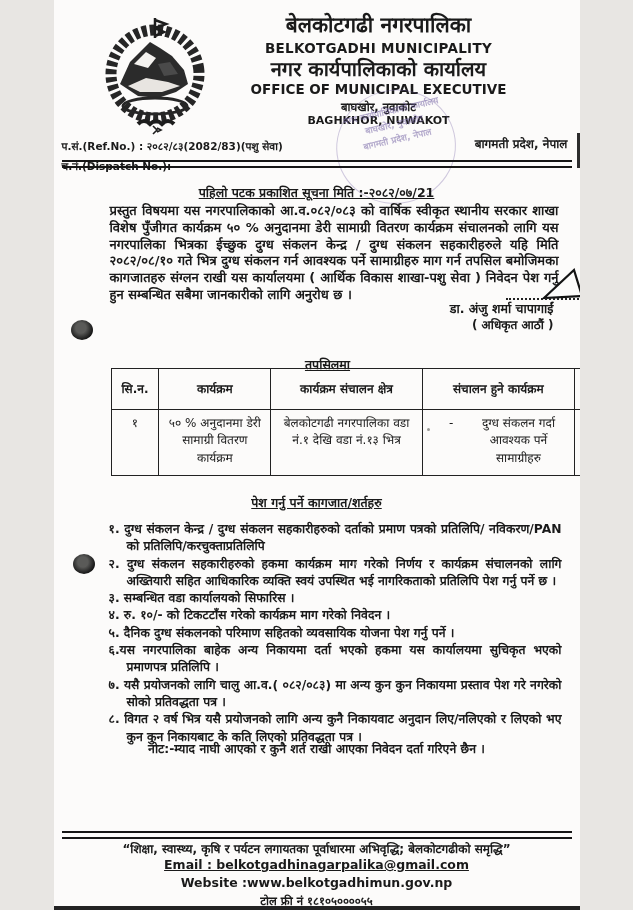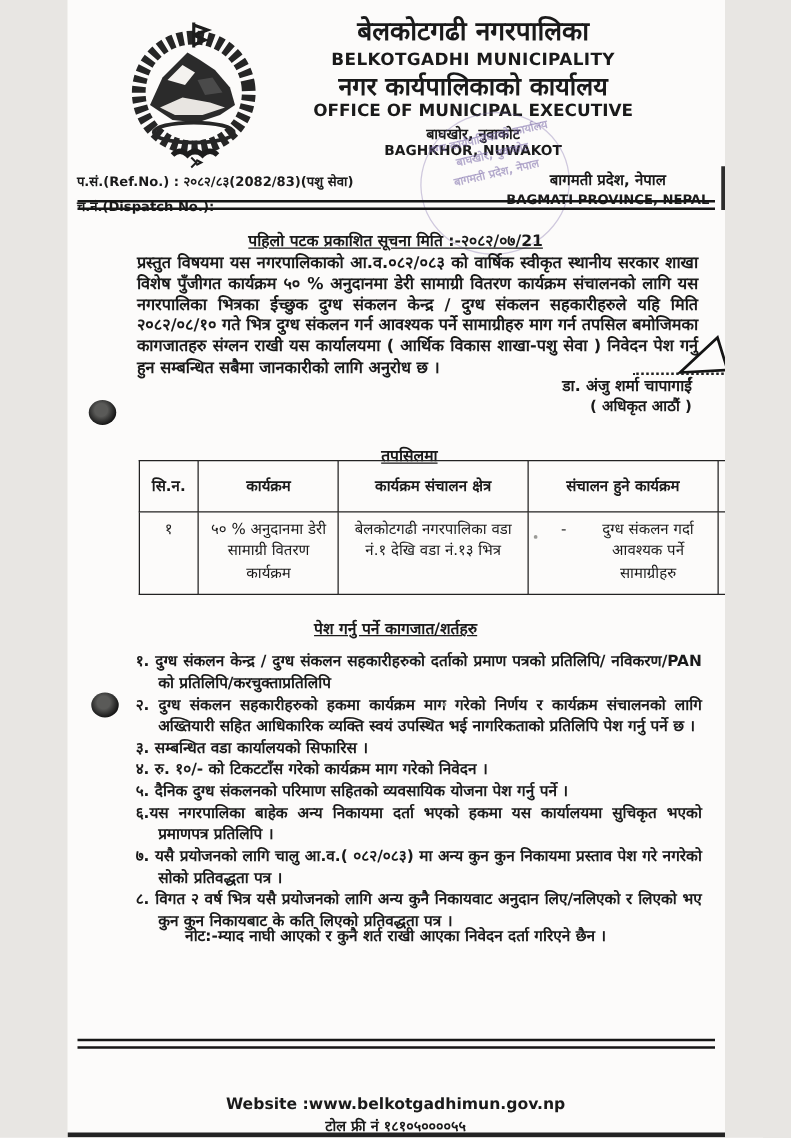--- a/index.html
+++ b/index.html
@@ -126,21 +126,20 @@
     <div>बागमती प्रदेश, नेपाल</div>
   </div>
 
   <div class="ref-block">
     <div>प.सं.(Ref.No.) : २०८२/८३(2082/83)(पशु सेवा)</div>
     <div>च.नं.(Dispatch No.):</div>
   </div>
 
   <div class="province">
     <div class="prov-np">बागमती प्रदेश, नेपाल</div>
-    <div class="prov-en">BAGMATI PROVINCE, NEPAL</div>
   </div>
 
   <div class="rule rule-top"></div>
 
   <div class="date-line">
     <span>पहिलो पटक प्रकाशित सूचना मिति :-२०८२/०७/21</span>
   </div>
 
   <div class="body-par">प्रस्तुत विषयमा यस नगरपालिकाको आ.व.०८२/०८३ को वार्षिक स्वीकृत स्थानीय सरकार शाखा विशेष पुँजीगत  कार्यक्रम ५० % अनुदानमा डेरी सामाग्री वितरण कार्यक्रम संचालनको लागि यस नगरपालिका भित्रका ईच्छुक दुग्ध संकलन केन्द्र / दुग्ध संकलन सहकारीहरुले यहि मिति २०८२/०८/१० गते भित्र दुग्ध  संकलन गर्न आवश्यक पर्ने सामाग्रीहरु माग गर्न तपसिल बमोजिमका कागजातहरु संग्लन राखी यस कार्यालयमा ( आर्थिक विकास शाखा-पशु सेवा ) निवेदन पेश गर्नु हुन सम्बन्धित सबैमा जानकारीको लागि अनुरोध छ ।</div>
 
@@ -200,20 +199,22 @@
     <div class="req-item">४. रु. १०/- को टिकटटाँस गरेको कार्यक्रम माग गरेको निवेदन ।</div>
     <div class="req-item">५. दैनिक दुग्ध संकलनको परिमाण  सहितको व्यवसायिक योजना पेश गर्नु पर्ने ।</div>
     <div class="req-item">६.यस नगरपालिका बाहेक अन्य निकायमा दर्ता भएको हकमा यस कार्यालयमा सुचिकृत  भएको प्रमाणपत्र प्रतिलिपि ।</div>
     <div class="req-item">७. यसै प्रयोजनको लागि चालु आ.व.( ०८२/०८३) मा अन्य कुन कुन निकायमा प्रस्ताव पेश गरे नगरेको सोको प्रतिवद्धता पत्र ।</div>
     <div class="req-item">८. विगत २ वर्ष भित्र यसै प्रयोजनको लागि अन्य कुनै निकायवाट अनुदान लिए/नलिएको र लिएको भए कुन कुन निकायबाट के कति लिएको प्रतिवद्धता पत्र ।</div>
   </div>
 
   <div class="note">नोट:-म्याद नाघी आएको र कुनै शर्त राखी आएका निवेदन दर्ता गरिएने छैन ।</div>
 
   <div class="rule rule-bottom"></div>
+  <div class="footer-line f-slogan">“शिक्षा, स्वास्थ्य, कृषि र पर्यटन लगायतका पूर्वाधारमा अभिवृद्धि; बेलकोटगढीको समृद्धि”</div>
+  <div class="footer-line f-email">Email : belkotgadhinagarpalika@gmail.com</div>
   <div class="footer-line f-web">Website :www.belkotgadhimun.gov.np</div>
   <div class="footer-line f-toll">टोल फ्री नं १८१०५००००५५</div>
   <div class="bottom-strip"></div>
 
   <div class="punch-hole hole-1"></div>
   <div class="punch-hole hole-2"></div>
   <div class="corner-mark"></div>
   <div class="edge-mark"></div>
   <div class="speck" style="left:373px;top:428px;"></div>
   <div class="speck" style="left:300px;top:562px;"></div>

